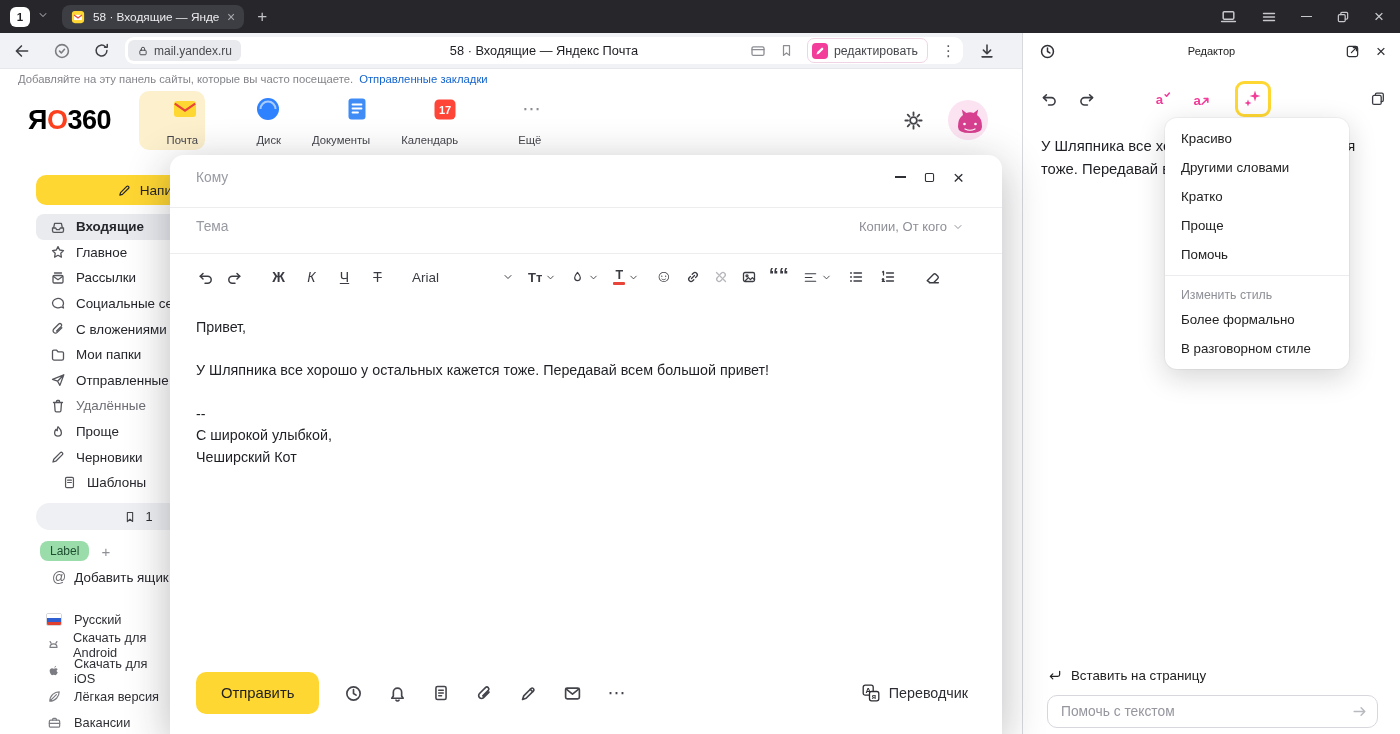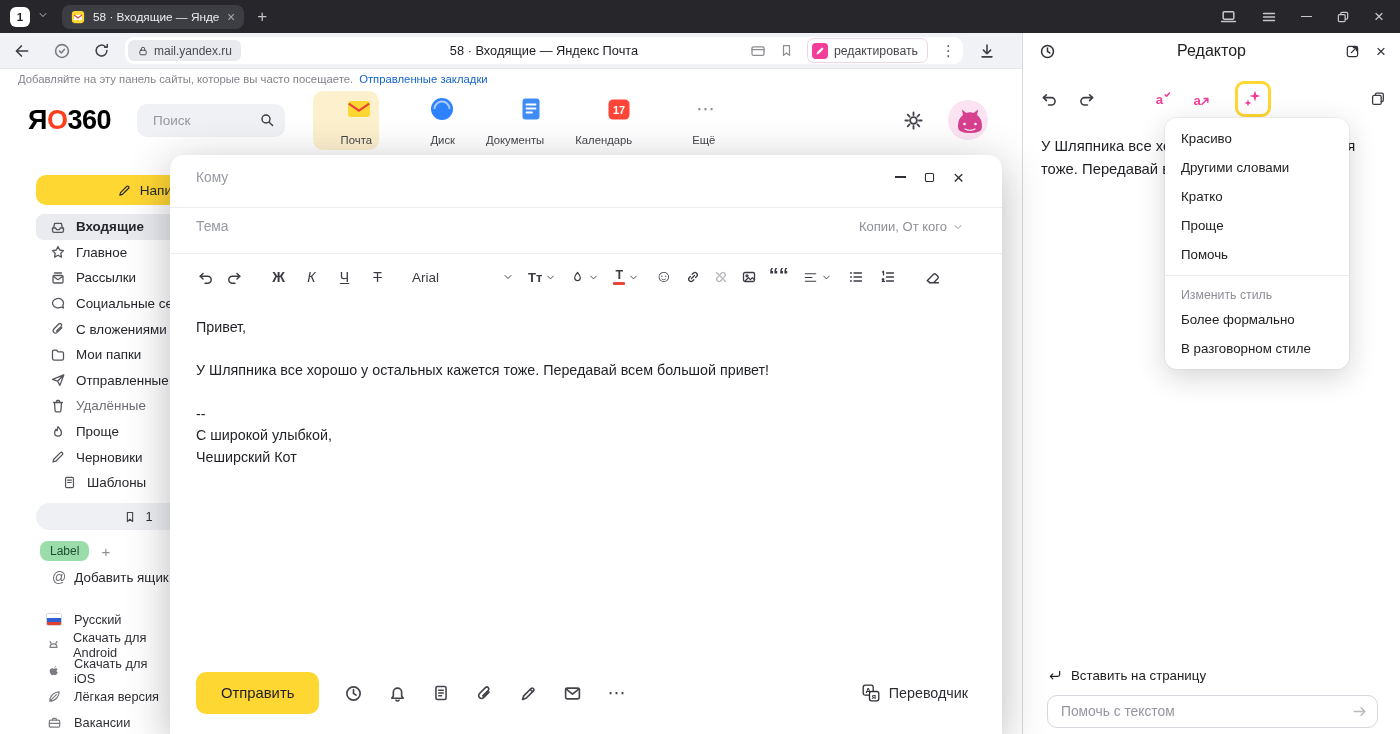--- a/index.html
+++ b/index.html
@@ -113,21 +113,21 @@
   .c-footer{height:82px;display:flex;align-items:center;padding:0 34px 0 26px;gap:25px;color:#44454c}
   .send{height:42px;background:#ffd733;border:none;border-radius:10px;padding:0 25px;font-size:14.8px;
         font-weight:500;color:#222;font-family:inherit}
   .hdots{font-size:18px;color:#44454c}
   .translator{margin-left:auto;display:flex;align-items:center;gap:9px;color:#2c2d33;font-size:14.3px}
 
   
   .panel{position:absolute;left:1022px;top:33px;width:378px;height:701px;background:#fff;
          border-left:1px solid #d8d9dd;display:flex;flex-direction:column;box-sizing:border-box}
   .p-header{height:36px;display:flex;align-items:center;padding:0 14px 0 16px;position:relative;color:#2f3036;flex:0 0 auto}
-  .p-title{position:absolute;left:0;right:0;text-align:center;font-size:16px;font-weight:500;color:#222;pointer-events:none}
+  .p-title{position:absolute;left:0;right:0;text-align:center;font-size:11px;font-weight:500;color:#222;pointer-events:none}
   .p-hicons{margin-left:auto;display:flex;gap:16px;align-items:center;z-index:2}
   .p-toolbar{display:flex;align-items:center;padding:0 14px 0 16px;margin-top:10px;height:40px;color:#3b3c43;flex:0 0 auto}
   .g22{margin-left:22px}.g56{margin-left:56px}.g20{margin-left:20px}
   .sparkle-box{width:36px;height:36px;border:3px solid #ffd733;border-radius:9px;display:flex;align-items:center;
                justify-content:center;margin-left:24px;box-sizing:border-box}
   .p-copy{margin-left:auto;color:#3b3c43;display:flex}
   .p-preview{padding:16px 18px 0 18px;font-size:14.8px;line-height:1.55;color:#1e1f24}
   .p-menu{position:absolute;left:142px;top:85px;width:184px;background:#fff;border-radius:12px;
           box-shadow:0 8px 28px rgba(20,20,30,.18),0 0 0 1px rgba(0,0,0,.04);padding:6px 0;z-index:10}
   .m-item{padding:7px 16px;font-size:13.3px;color:#222}
@@ -258,29 +258,20 @@
   </div>
 
   <div class="mail">
 
     <div class="mail-header">
       <div class="logo">
         <span>Я</span>
           <span class="logo-o">О</span>
           <span>360</span>
       </div>
-      <div class="searchbox">
-        <input placeholder="Поиск" style="">
-        <span class="search-ic" style="display:flex">
-          <svg class="st" viewBox="0 0 16 16" width="16" height="16">
-              <circle cx="7" cy="7" r="4"></circle>
-              <line x1="10.2" y1="10.2" x2="13.6" y2="13.6"></line>
-            </svg>
-        </span>
-      </div>
       <div class="apps">
         <div class="app app-active">
           <span class="app-ic">
             <svg viewBox="0 0 26 26" width="26" height="26">
                 <rect x="2" y="5" width="22" height="16" rx="3" fill="#ffd733"></rect>
                 <path d="M2.8 7.6L13 14.6l10.2-7" fill="none" stroke="#e8443a" stroke-width="2.2"></path>
               </svg>
           </span>
           <span>Почта</span>
         </div>

